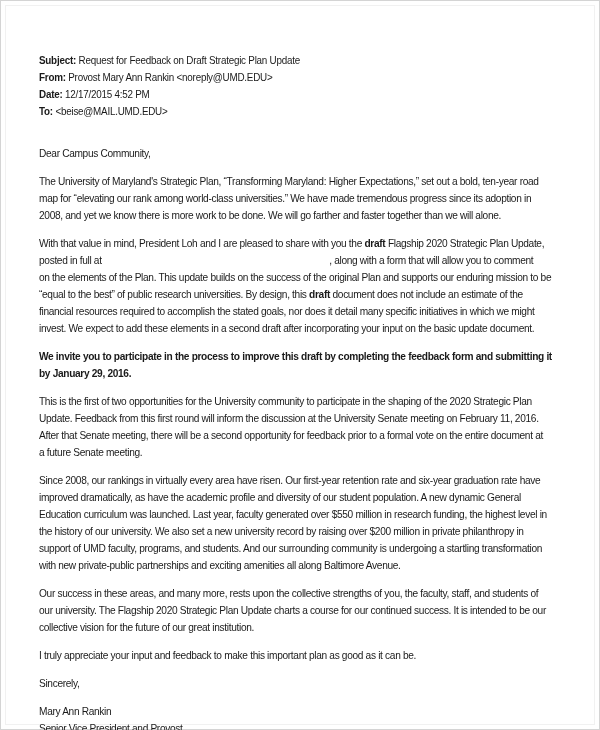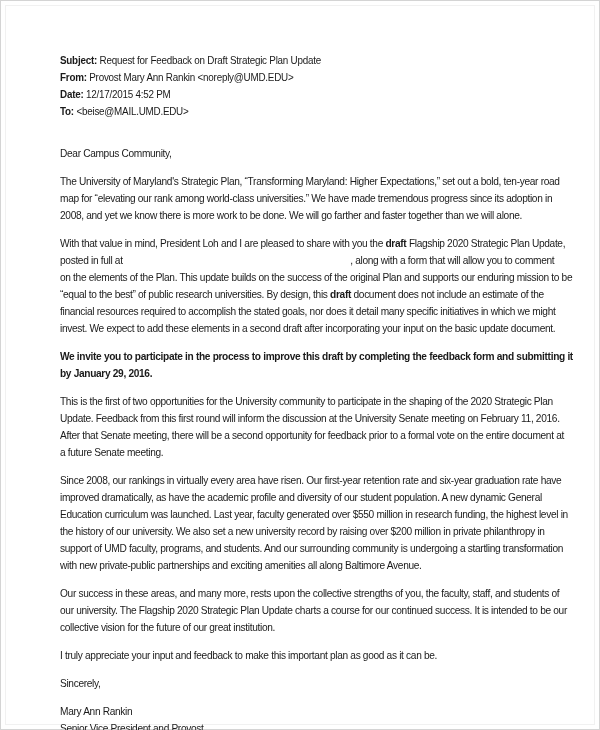--- a/index.html
+++ b/index.html
@@ -6,21 +6,21 @@
     body { width: 600px; height: 730px; position: relative; overflow: hidden; }
     .frame {
       position: absolute; left: 0; top: 0; width: 598px; height: 728px;
       border: 1px solid #d4d4d4; background: #fff;
     }
     .frame-inner {
       position: absolute; left: 4px; top: 4px; right: 4px; bottom: 4px;
       border: 1px solid #f1f1f1;
     }
     .page {
-      position: absolute; left: 60px; top: 52px; width: 515px;
+      position: absolute; left: 39px; top: 52px; width: 515px;
       font-family: "Liberation Sans", sans-serif;
       color: #1a1a1a;
     }
     .header { font-size: 10.6px; line-height: 17px; letter-spacing: -0.25px; transform: scaleX(0.93); transform-origin: left top; width: 560px; }
     .header .row { white-space: nowrap; }
     .header b { font-weight: bold; }
     .body {
       position: absolute; left: 0; top: 93px; width: 548px;
       font-size: 10.8px; line-height: 17px; letter-spacing: -0.35px;
       transform: scaleX(0.94); transform-origin: left top;

